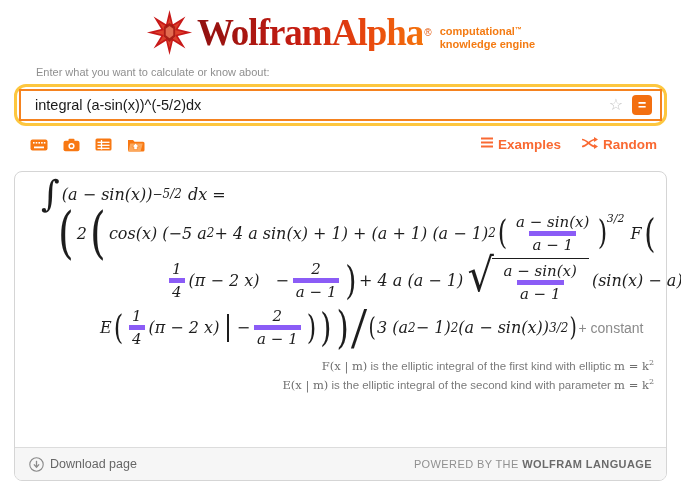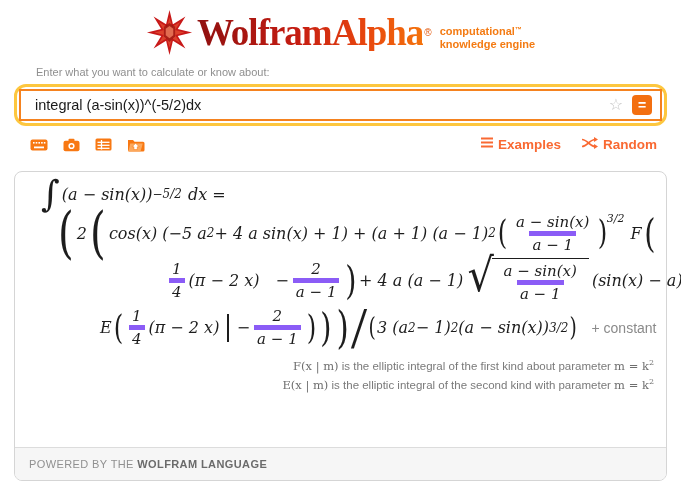--- a/index.html
+++ b/index.html
@@ -58,21 +58,21 @@
   .slash { transform:scaleX(.8) skewX(-6deg); }
   .frac { display:inline-flex; flex-direction:column; align-items:center; margin:0 4px;
           font-size:15px; line-height:1.2; vertical-align:middle; }
   .frac .den { border-top:5px solid #8b5cf6; }
   .frac .num, .frac .den { padding:0 3px; }
   .vbar { display:inline-block; width:1.3px; height:28px; background:#1d1d1d; margin:0 8px; vertical-align:middle; }
   .psup { font-size:11px; position:relative; top:-15px; margin-left:-3px; }
   .sqrt { display:inline-flex; align-items:flex-start; margin:0 3px; }
   .sqrt .sg { font-size:46px; font-style:normal; line-height:.76; margin-right:-4px; transform:scaleX(.9); }
   .sqrt .bd { border-top:1.6px solid #1d1d1d; padding:3px 5px 0; }
-  .constant { font-family:"Liberation Sans", sans-serif; font-style:normal; font-size:14px; color:#8a8a8a; margin-left:13px; }
+  .constant { font-family:"Liberation Sans", sans-serif; font-style:normal; font-size:14px; color:#8a8a8a; margin-left:0; }
   .gap6 { display:inline-block; width:6px; } .gap10 { display:inline-block; width:10px; }
 
   
   .footnotes { margin-top:9px; }
   .fn { text-align:right; padding-right:12px; font-size:11.5px; color:#7a7a7a; line-height:1.55; }
   .fn .m { font-family:"DejaVu Serif", serif; color:#6e6e6e; }
   .fn sup { font-size:8px; }
 
   
   .card-footer { position:absolute; left:0; right:0; bottom:0; height:33px; background:#f6f6f6;
@@ -262,25 +262,33 @@
         <sup class="msup">2</sup>
       <span> (a − sin(x))</span>
         <sup class="msup">3/2</sup>
       <span class="paren s26">)</span>
       <span class="constant">+ constant</span>
     </div>
   </div>
 
   <div class="footnotes">
     <div class="fn">
-      <span class="m">F(x | m)</span><span> is the elliptic integral of the first kind about parameter </span><span class="m">m = k</span><sup class="m">2</sup>
+      <span class="m">F(x | m)</span><span> is the elliptic integral of the first kind with elliptic </span><span class="m">m = k</span><sup class="m">2</sup>
     </div>
     <div class="fn">
       <span class="m">E(x | m)</span><span> is the elliptic integral of the second kind with parameter </span><span class="m">m = k</span><sup class="m">2</sup>
     </div>
   </div>
 
   <div class="card-footer">
+    <span class="download">
+      <svg width="15" height="15" viewBox="0 0 15 15">
+        <circle cx="7.5" cy="7.5" r="6.7" fill="none" stroke="#8a8a8a" stroke-width="1.1"></circle>
+        <line x1="7.5" y1="3.8" x2="7.5" y2="9.6" stroke="#8a8a8a" stroke-width="1.3"></line>
+        <polyline points="4.9,7.4 7.5,10.2 10.1,7.4" fill="none" stroke="#8a8a8a" stroke-width="1.3"></polyline>
+      </svg>
+      <span>Download page</span>
+    </span>
     <span class="powered">
       <span>POWERED BY THE </span><b>WOLFRAM LANGUAGE</b>
     </span>
   </div>
 </div>
 
 </body></html>

